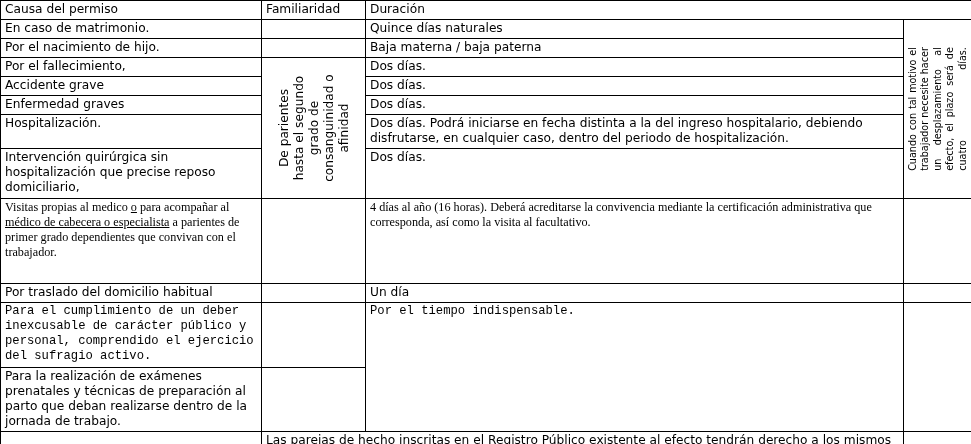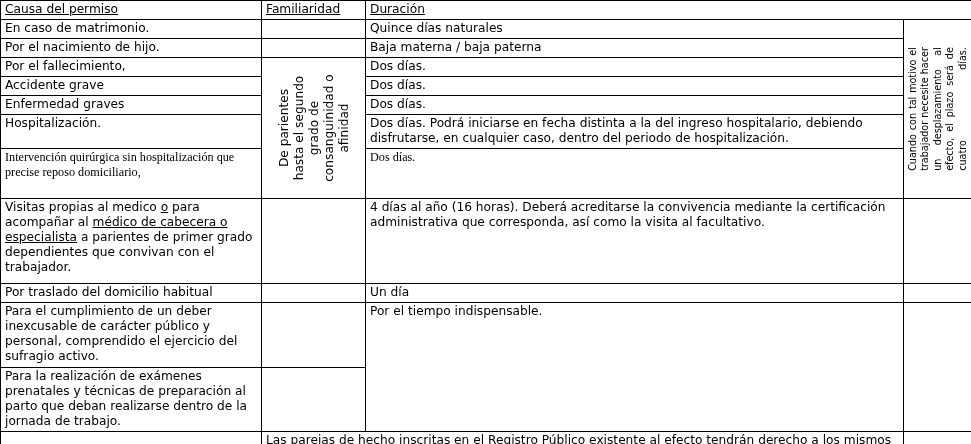--- a/index.html
+++ b/index.html
@@ -83,21 +83,21 @@
 
 <div id="page">
   <table class="permisos">
     <colgroup>
       <col class="c-causa">
       <col class="c-fam">
       <col class="c-dur">
       <col class="c-nota">
     </colgroup>
     <thead>
-      <tr style="height:17px;text-decoration:underline;">
+      <tr style="height:17px;">
         <th class="hdr">Causa del permiso</th>
         <th class="hdr">Familiaridad</th>
         <th class="hdr" colspan="2">Duración</th>
       </tr>
     </thead>
     <tbody>
 
       <tr style="height:16px;">
         <td>En caso de matrimonio.</td>
         <td></td>
@@ -141,40 +141,40 @@
       <tr style="height:14px;">
         <td>Enfermedad graves</td>
         <td>Dos días.</td>
       </tr>
 
       <tr style="height:32px;margin-left:48px;">
         <td class="mid">Hospitalización.</td>
         <td class="justify">Dos días. Podrá iniciarse en fecha distinta a la del ingreso hospitalario, debiendo disfrutarse, en cualquier caso, dentro del periodo de hospitalización.</td>
       </tr>
 
-      <tr style="height:50px;font-family:Liberation Serif, serif;">
+      <tr style="height:50px;">
         <td class="justify-all">Intervención quirúrgica sin hospitalización que precise reposo domiciliario,</td>
         <td class="mid">Dos días.</td>
       </tr>
 
-      <tr style="height:85px;">
+      <tr style="height:85px;font-family:Liberation Serif, serif;">
         <td class="justify-all"><span>Visitas propias al medico </span><u class="ul">o</u><span> para acompañar al </span><u class="ul">médico de cabecera o especialista</u><span> a parientes de primer grado dependientes que convivan con el trabajador.</span></td>
         <td></td>
         <td class="justify mid">4 días al año (16 horas). Deberá acreditarse la convivencia mediante la certificación administrativa que corresponda, así como la visita al facultativo.</td>
         <td></td>
       </tr>
 
       <tr style="height:15px;margin-left:29px;">
         <td>Por traslado del domicilio habitual</td>
         <td></td>
         <td>Un día</td>
         <td></td>
       </tr>
 
-      <tr style="height:65px;">
+      <tr style="height:65px;font-family:Liberation Mono, monospace;">
         <td class="justify-all">Para el cumplimiento de un deber inexcusable de carácter público y personal, comprendido el ejercicio del sufragio activo.</td>
         <td></td>
         <td rowspan="2" class="mid">Por el tiempo indispensable.</td>
         <td rowspan="2"></td>
       </tr>
 
       <tr style="height:57px;">
         <td class="justify-all">Para la realización de exámenes prenatales y técnicas de preparación al parto que deban realizarse dentro de la jornada de trabajo.</td>
         <td></td>
       </tr>

